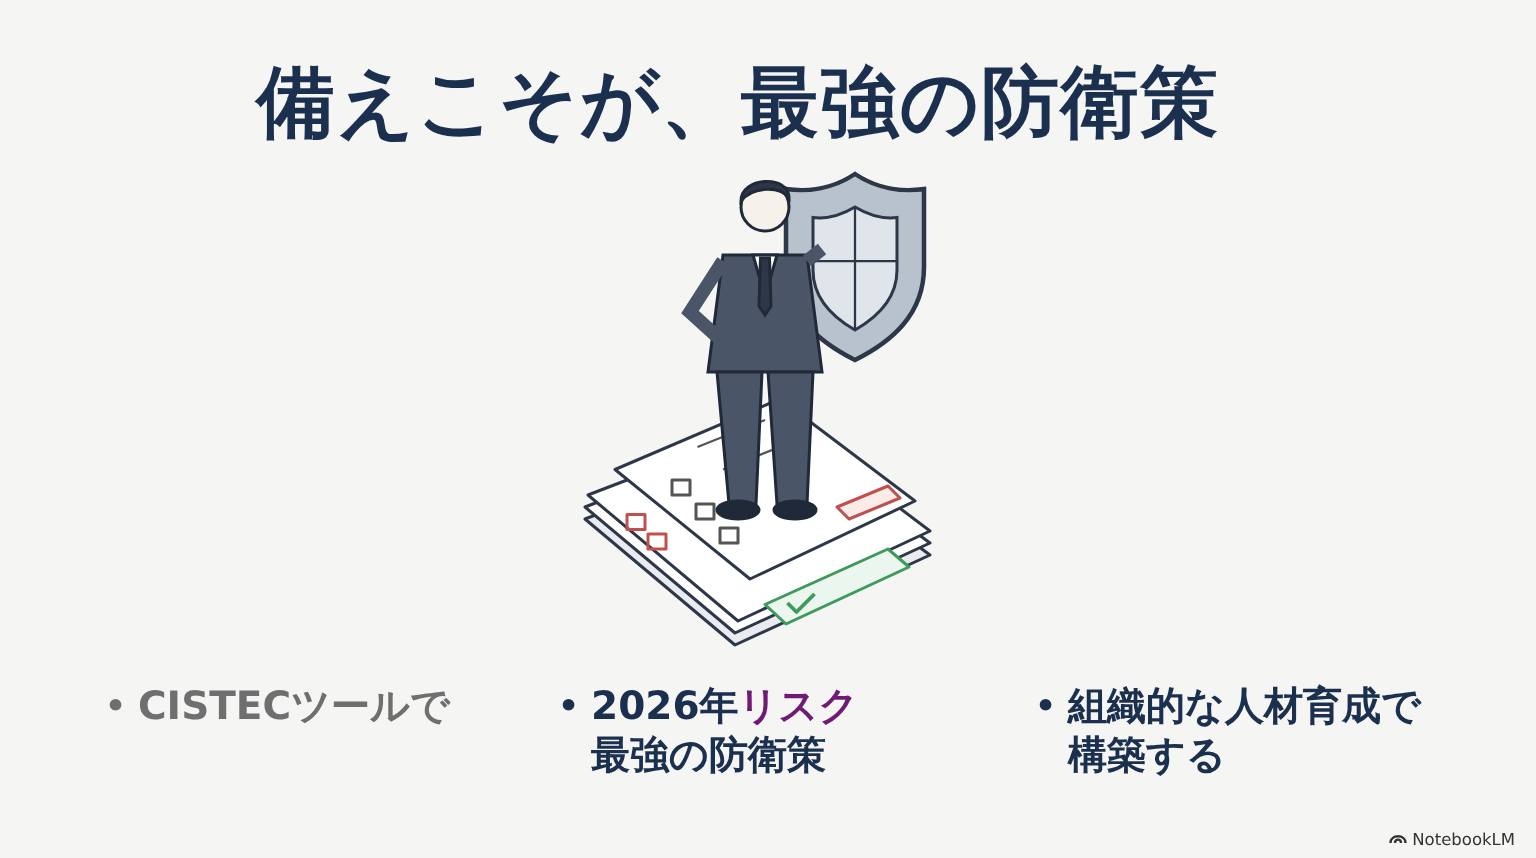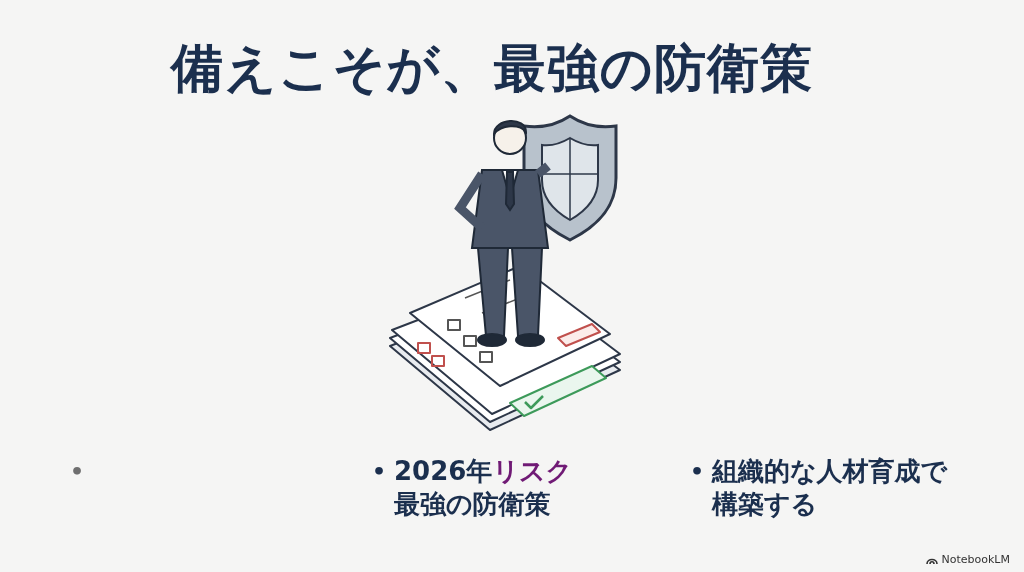--- a/index.html
+++ b/index.html
@@ -23,21 +23,21 @@
   }
   .bullet .dot { position: absolute; left: -22px; top: 0; font-size: 22px; }
   .b1 { left: 92px; top: 0; }
   .b2 { left: 394px; top: 0; }
   .b3 { left: 712px; top: 0; }
   .grey { color: #6f6f6f; }
   .red { color: #701a75; }
   .green { color: #3d9a5a; }
   .watermark {
     position: absolute; right: 14px; bottom: 6px; font-size: 11px; color: #333;
-    display: flex; align-items: center; gap: 4px;
+    display: flex; align-items: flex-start; gap: 4px;
   }
 </style>
 </head>
 <body>
 
 <div class="slide">
 
   <div class="title">備えこそが、最強の防衛策</div>
 
   <svg class="illustration" viewBox="0 0 280 340" xmlns="http://www.w3.org/2000/svg">
@@ -87,20 +87,21 @@
 
       <ellipse cx="122" cy="232" rx="14" ry="6" fill="#1f2937"></ellipse>
       <ellipse cx="160" cy="232" rx="14" ry="6" fill="#1f2937"></ellipse>
     </g>
   </svg>
 
   <div class="bullets">
 
     <div class="bullet b1">
       <span class="dot grey">•</span>
+      <div class="grey">CISTECツールで</div>
     </div>
 
     <div class="bullet b2">
       <span class="dot">•</span>
       <div>
         <span>2026年</span><span class="red">リスク</span>
       </div>
       <div>最強の防衛策</div>
     </div>
 

